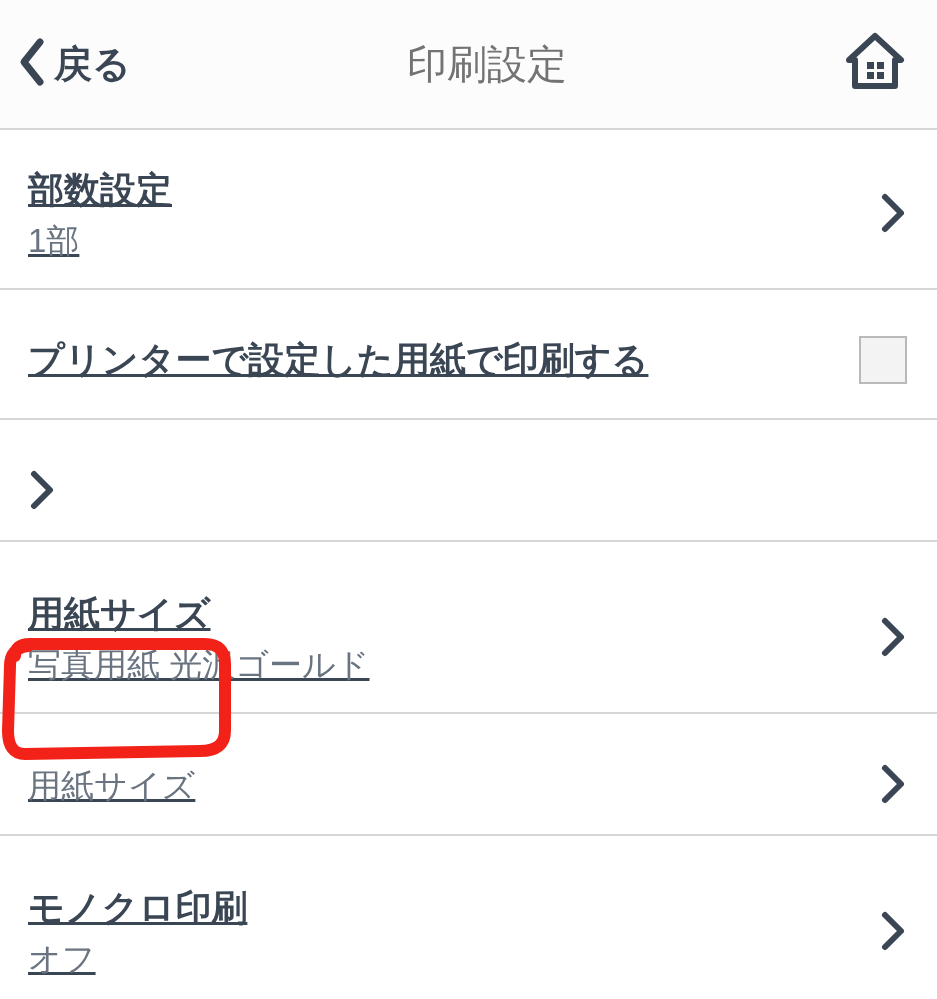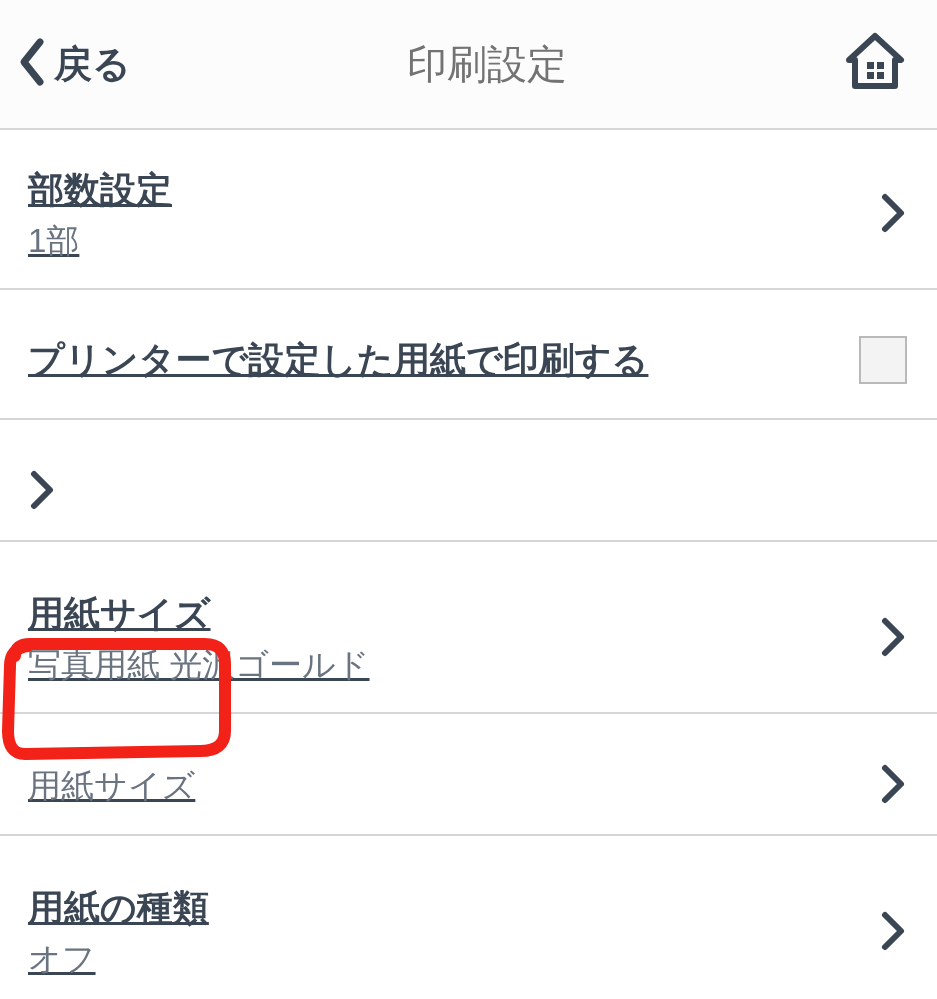--- a/index.html
+++ b/index.html
@@ -156,21 +156,21 @@
       </div>
       <span class="chevron-right">
         <svg width="28" height="44" viewBox="0 0 28 44">
             <path d="M6 6 L22 22 L6 38" stroke="#3b4654" stroke-width="6" fill="none" stroke-linecap="round" stroke-linejoin="round"></path>
           </svg>
       </span>
     </div>
 
     <div class="row">
       <div class="row-texts">
-        <div class="row-title">用紙の種類</div>
+        <div class="row-title">モノクロ印刷</div>
         <div class="row-sub">オフ</div>
       </div>
       <span class="chevron-right">
         <svg width="28" height="44" viewBox="0 0 28 44">
             <path d="M6 6 L22 22 L6 38" stroke="#3b4654" stroke-width="6" fill="none" stroke-linecap="round" stroke-linejoin="round"></path>
           </svg>
       </span>
     </div>
 
   </div>

